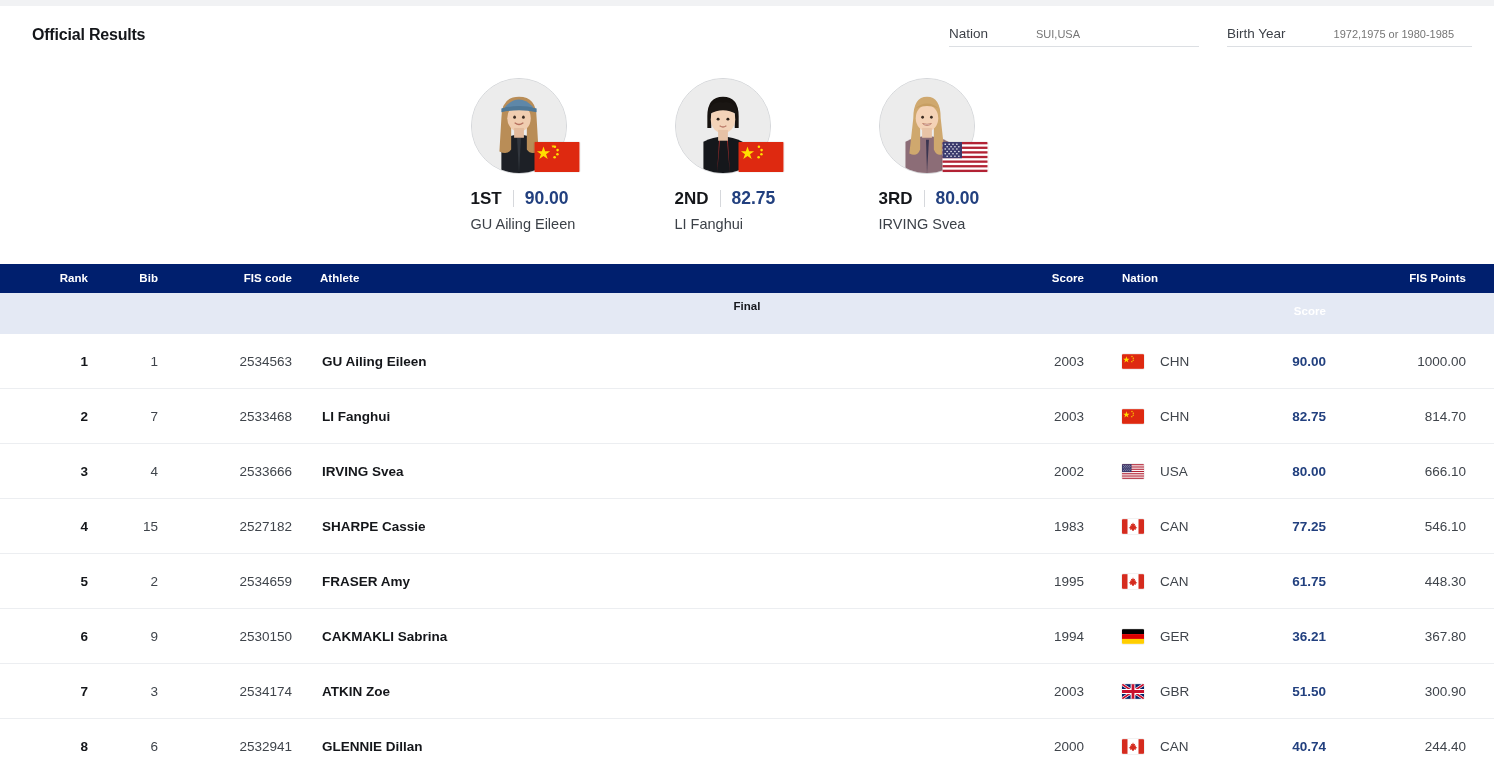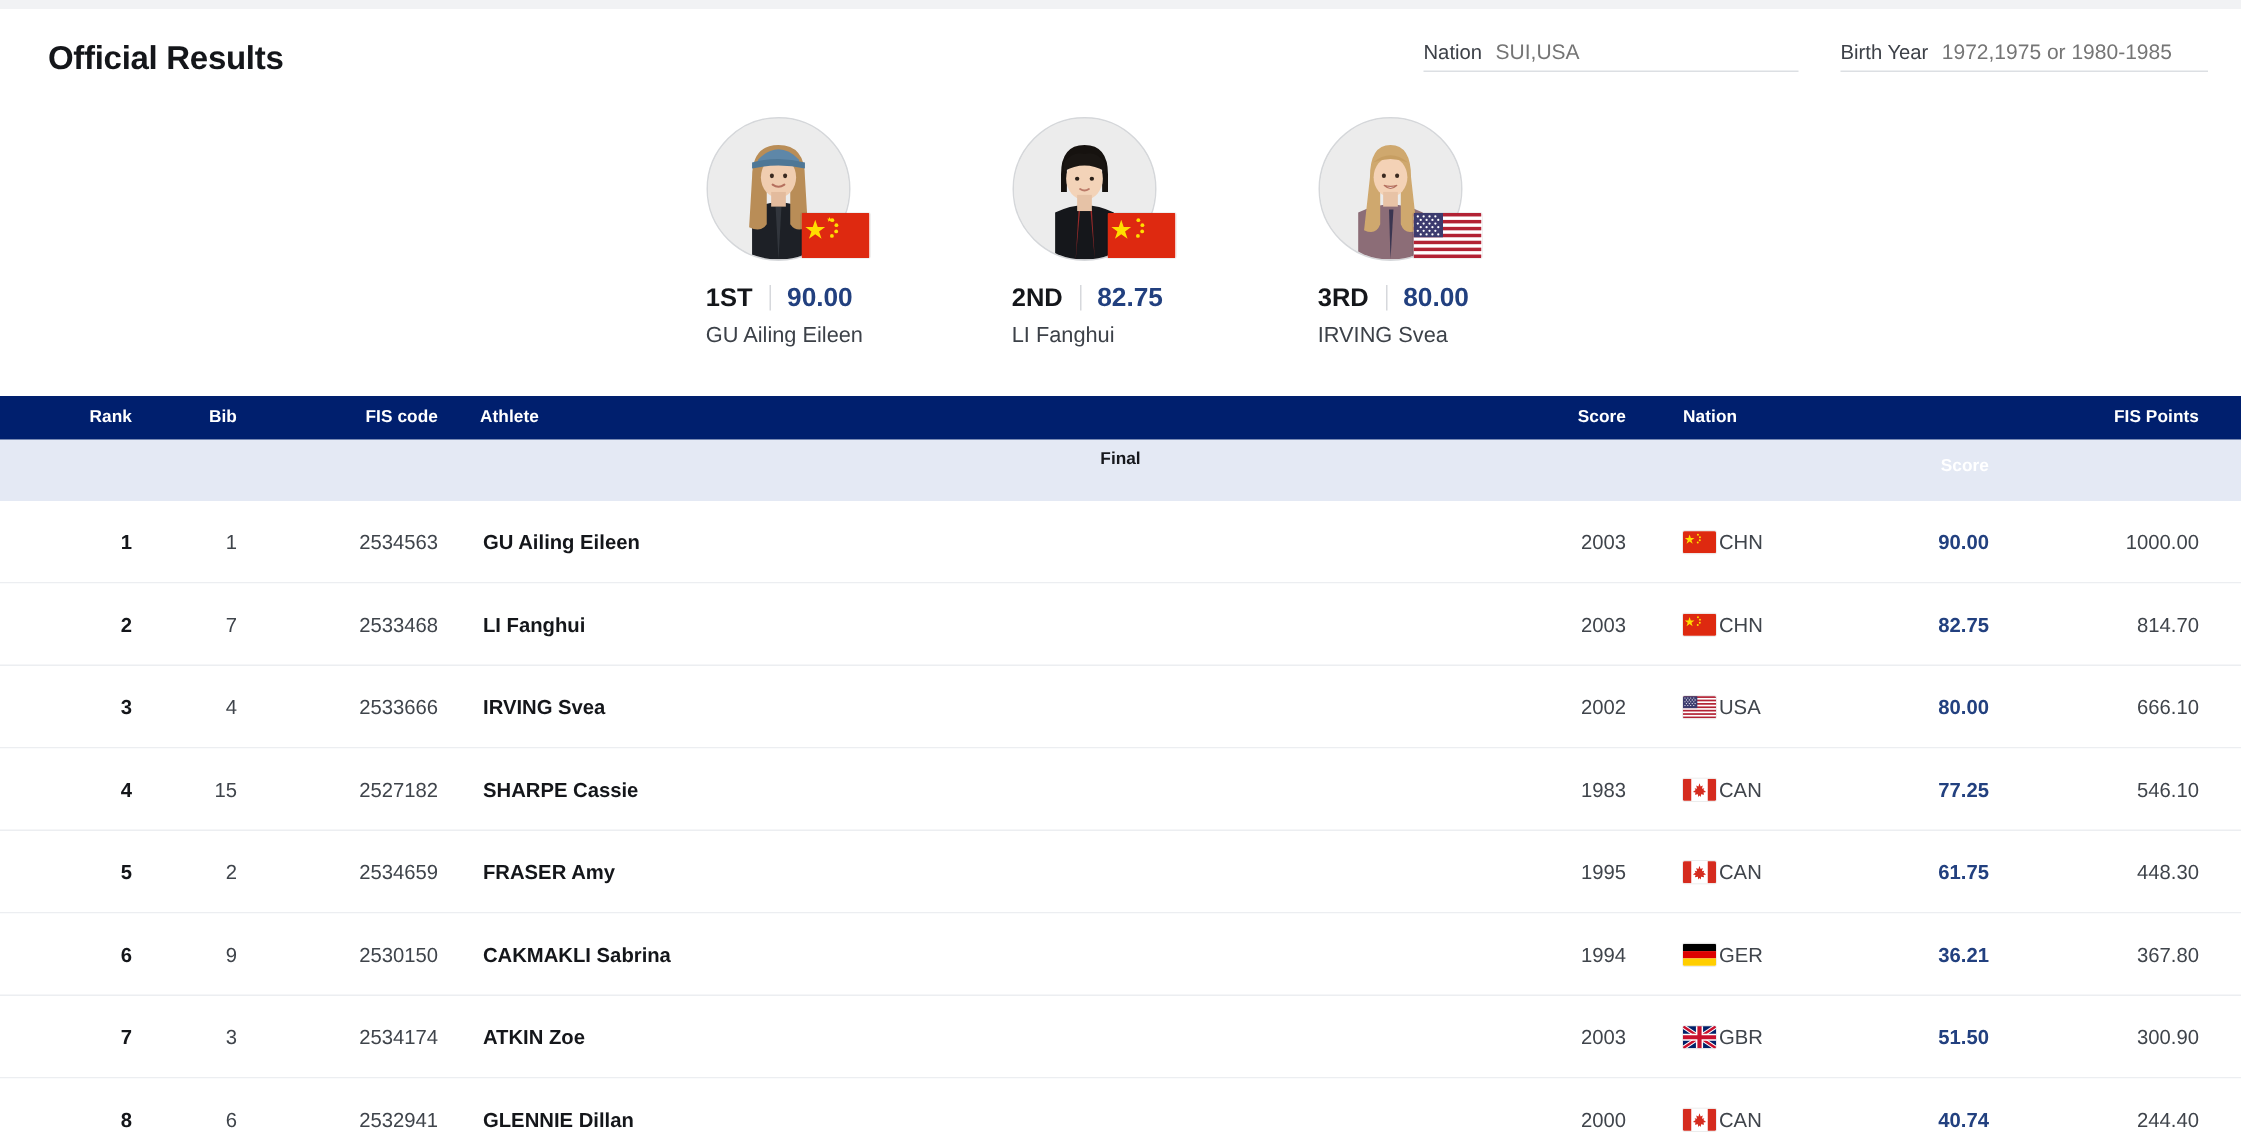--- a/index.html
+++ b/index.html
@@ -35,21 +35,21 @@
     position: absolute;
     top: 6px; left: 0;
     width: 1494px;
     height: 56px;
   }
 
   .page-title {
     position: absolute;
     left: 32px;
     top: 20px;
-    font-size: 22px;
+    font-size: 16px;
     font-weight: 700;
     color: #14161a;
     letter-spacing: -0.2px;
   }
 
   .filters {
     position: absolute;
     right: 22px;
     top: 20px;
     display: flex;
@@ -68,29 +68,30 @@
   .filter-field.nation { width: 250px; }
   .filter-field.birthyear { width: 245px; }
 
   .filter-label {
     font-size: 13.5px;
     color: #3d4148;
     white-space: nowrap;
   }
 
   .filter-value {
-    font-size: 14px;
+    font-size: 11px;
     color: #a9adb5;
     white-space: nowrap;
     background: transparent;
     border: none;
     outline: none;
     font-family: "Liberation Sans", sans-serif;
     flex: 1;
     padding: 0;
+    margin-left: 39px;
   }
 
   
   .podium {
     position: absolute;
     top: 62px;
     left: 0;
     width: 1494px;
     height: 200px;
     display: flex;
@@ -228,21 +229,21 @@
     font-size: 13.5px;
     color: #3f444b;
     white-space: nowrap;
   }
 
   .c-rank     { left: 48px;  width: 40px; text-align: right; font-weight: 700; color: #14161a; }
   .c-bib      { left: 118px; width: 40px; text-align: right; }
   .c-fiscode  { left: 228px; width: 64px; text-align: right; }
   .c-athlete  { left: 322px; text-align: left; font-weight: 700; color: #14161a; }
   .c-year     { left: 1040px; width: 44px; text-align: right; }
-  .c-nation   { left: 1122px; width: 120px; text-align: left; display: flex; align-items: center; gap: 2px; }
+  .c-nation   { left: 1122px; width: 120px; text-align: left; display: flex; align-items: center; gap: 16px; }
   .c-score    { left: 1262px; width: 64px; text-align: right; font-weight: 700; color: #22407f; }
   .c-fispts   { left: 1386px; width: 80px; text-align: right; }
 
   .flag-sm {
     width: 22px;
     height: 15px;
     border-radius: 1px;
     overflow: hidden;
     display: inline-block;
     flex: 0 0 auto;

